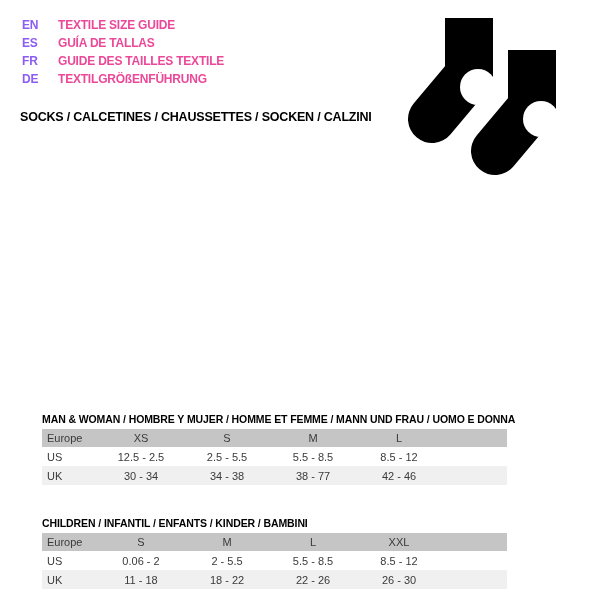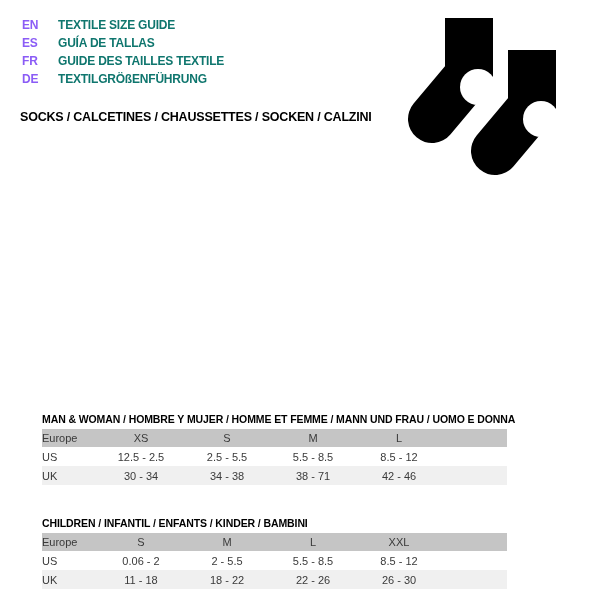--- a/index.html
+++ b/index.html
@@ -3,21 +3,21 @@
 <meta charset="utf-8">
 <style>
   html,body{margin:0;padding:0;background:#fff;}
   .page{position:relative;width:600px;height:600px;background:#fff;overflow:hidden;
         font-family:"Liberation Sans",sans-serif;}
 
   
   .lang-block{position:absolute;left:22px;top:15px;}
   .lang-row{height:18px;line-height:18px;white-space:nowrap;}
   .lang-code{display:inline-block;width:36px;font-size:12px;font-weight:bold;color:#8b5cf6;letter-spacing:-0.2px;}
-  .lang-label{font-size:12px;font-weight:bold;color:#0f766e;letter-spacing:-0.2px;}
+  .lang-label{font-size:12px;font-weight:bold;color:#ec4899;letter-spacing:-0.2px;}
 
   
   .product-line{position:absolute;left:20px;top:110px;font-size:12.5px;font-weight:bold;
                 color:#000;letter-spacing:-0.2px;white-space:nowrap;}
 
   
   .socks-svg{position:absolute;left:402px;top:12px;}
 
   
   .size-section{position:absolute;left:22px;width:465px;margin-left:20px;}
@@ -27,21 +27,21 @@
                white-space:nowrap;height:12px;line-height:12px;margin-bottom:4px;}
   table{border-collapse:collapse;width:465px;table-layout:fixed;}
   col.c-region{width:56px;}
   col.c-size{width:86px;}
   col.c-spacer{width:65px;}
   th,td{font-size:11px;color:#3a3a3a;font-weight:normal;padding:0;text-align:center;
         white-space:nowrap;overflow:visible;}
   thead tr{background:#c5c5c5;height:18px;}
   tbody tr{height:19px;background:#ffffff;}
   tbody tr.alt{background:#f0f0f0;}
-  th.region,td.region{text-align:left;}
+  th.region,td.region{text-align:left;padding-left:5px;}
 </style>
 </head>
 <body>
 
 <div class="page">
 
   <div class="lang-block">
     <div class="lang-row">
       <span class="lang-code">EN</span><span class="lang-label">TEXTILE SIZE GUIDE</span>
     </div>
@@ -98,21 +98,21 @@
           <td>12.5 - 2.5</td>
           <td>2.5 - 5.5</td>
           <td>5.5 - 8.5</td>
           <td>8.5 - 12</td>
           <td></td>
         </tr>
         <tr class="alt">
           <td class="region">UK</td>
           <td>30 - 34</td>
           <td>34 - 38</td>
-          <td>38 - 71</td>
+          <td>38 - 77</td>
           <td>42 - 46</td>
           <td></td>
         </tr>
       </tbody>
     </table>
   </div>
 
   <div class="size-section sec-children">
     <div class="table-title">CHILDREN / INFANTIL / ENFANTS / KINDER / BAMBINI</div>
     <table>

